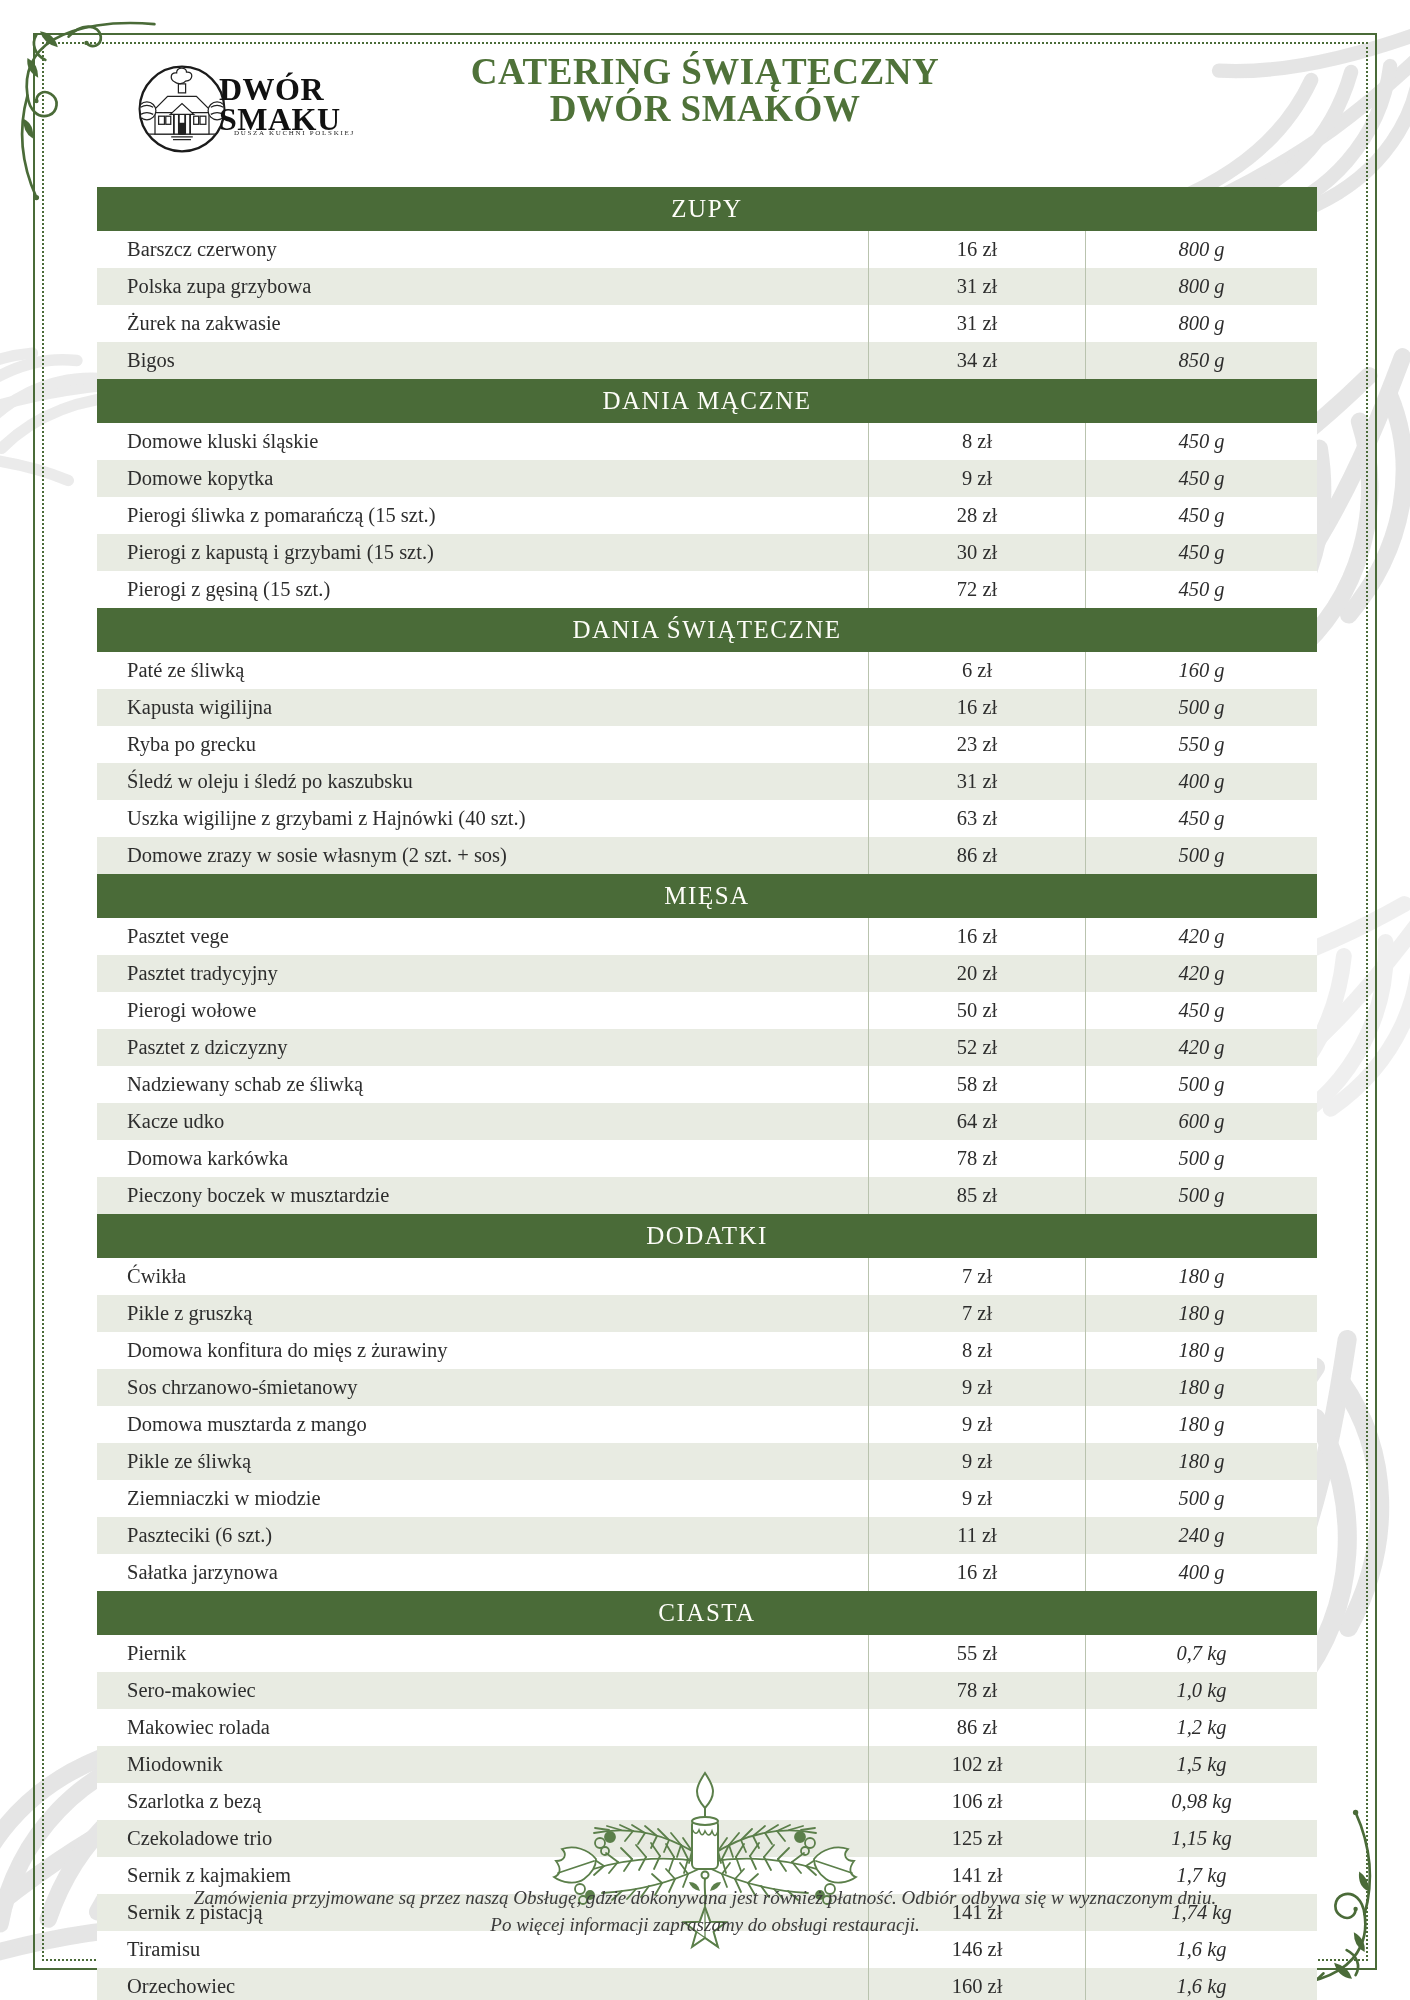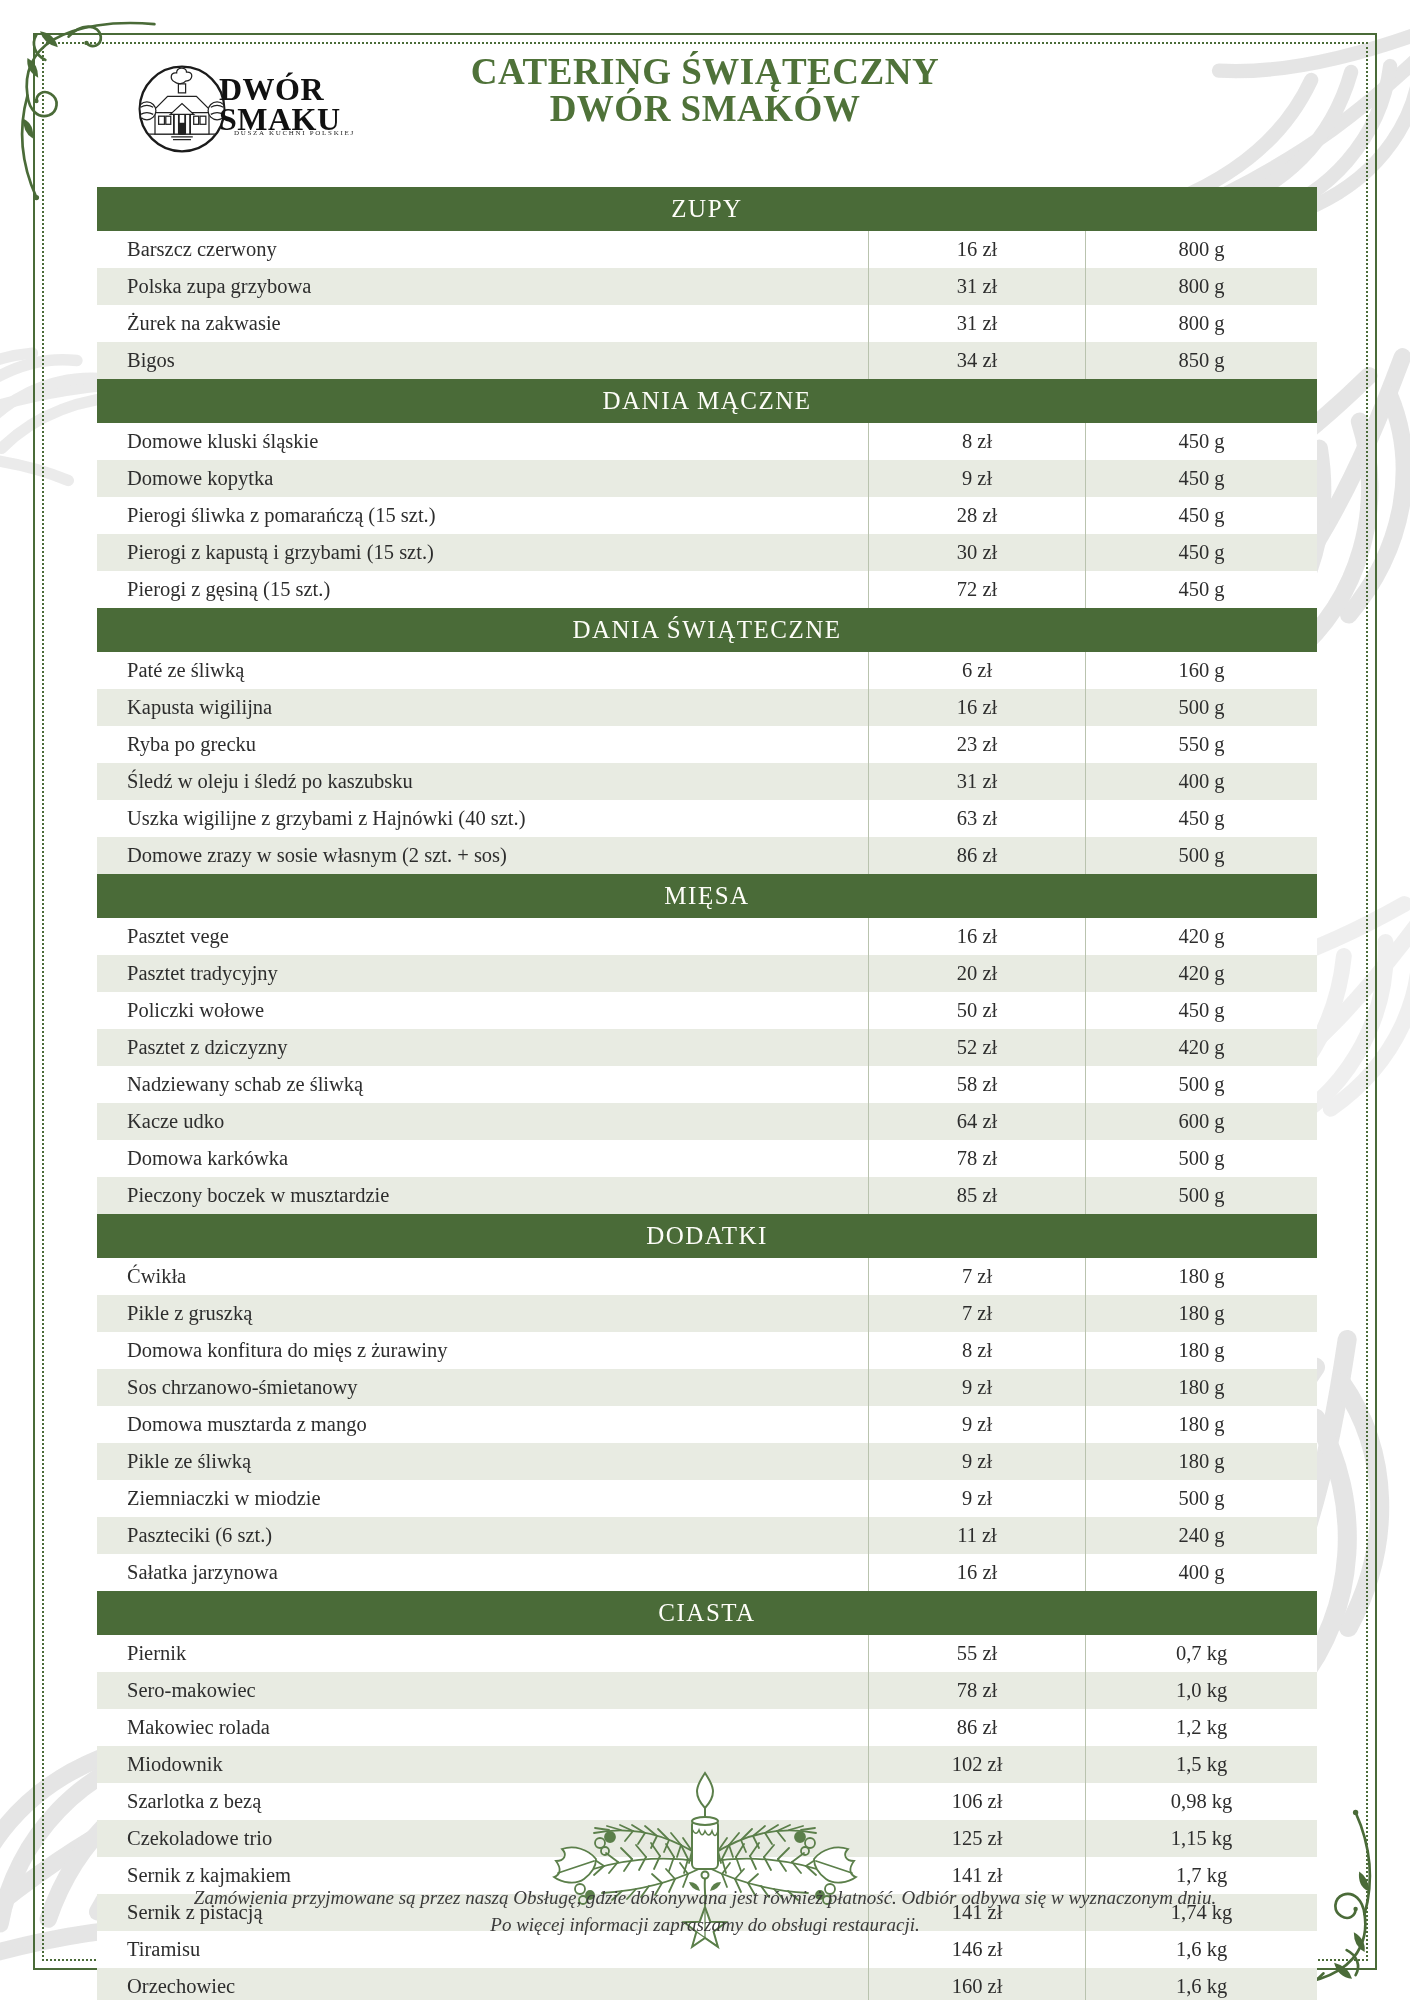--- a/index.html
+++ b/index.html
@@ -38,21 +38,21 @@
     font-weight:bold;font-size:37px;line-height:37px;letter-spacing:.5px;}
   
   .menu-table{position:absolute;left:97px;top:187px;width:1220px;border-bottom:3px solid var(--green);}
   .section-header{height:44px;background:var(--green);color:#fdfdf8;display:flex;align-items:center;justify-content:center;
     font-size:25px;letter-spacing:1.5px;}
   .menu-row{height:37px;display:flex;align-items:stretch;font-size:20.5px;color:#2d2d2d;background:#fff;}
   .menu-row.alt{background:var(--row-alt);}
   .cell-name{width:771px;box-sizing:border-box;padding-left:30px;display:flex;align-items:center;}
   .cell-price{width:217px;box-sizing:border-box;border-left:1px solid var(--divider);
     display:flex;align-items:center;justify-content:center;}
-  .cell-weight{flex:1;box-sizing:border-box;border-left:1px solid var(--divider);
+  .cell-weight{flex:1;box-sizing:border-box;border-left:1px solid var(--divider);font-style:italic;
     display:flex;align-items:center;justify-content:center;}
   
   .candle-deco{position:absolute;left:550px;top:1763px;width:310px;height:230px;}
   .footer-note{position:absolute;left:100px;top:1884px;width:1210px;text-align:center;font-style:italic;
     font-size:19px;line-height:27px;color:#3b3b3b;}
 </style>
 </head>
 <body>
 
 <svg width="0" height="0" style="position:absolute">
@@ -246,21 +246,21 @@
       <div class="cell-name">Pasztet vege</div>
       <div class="cell-price">16 zł</div>
       <div class="cell-weight">420 g</div>
     </div>
     <div class="menu-row alt">
       <div class="cell-name">Pasztet tradycyjny</div>
       <div class="cell-price">20 zł</div>
       <div class="cell-weight">420 g</div>
     </div>
     <div class="menu-row">
-      <div class="cell-name">Policzki wołowe</div>
+      <div class="cell-name">Pierogi wołowe</div>
       <div class="cell-price">50 zł</div>
       <div class="cell-weight">450 g</div>
     </div>
     <div class="menu-row alt">
       <div class="cell-name">Pasztet z dziczyzny</div>
       <div class="cell-price">52 zł</div>
       <div class="cell-weight">420 g</div>
     </div>
     <div class="menu-row">
       <div class="cell-name">Nadziewany schab ze śliwką</div>

